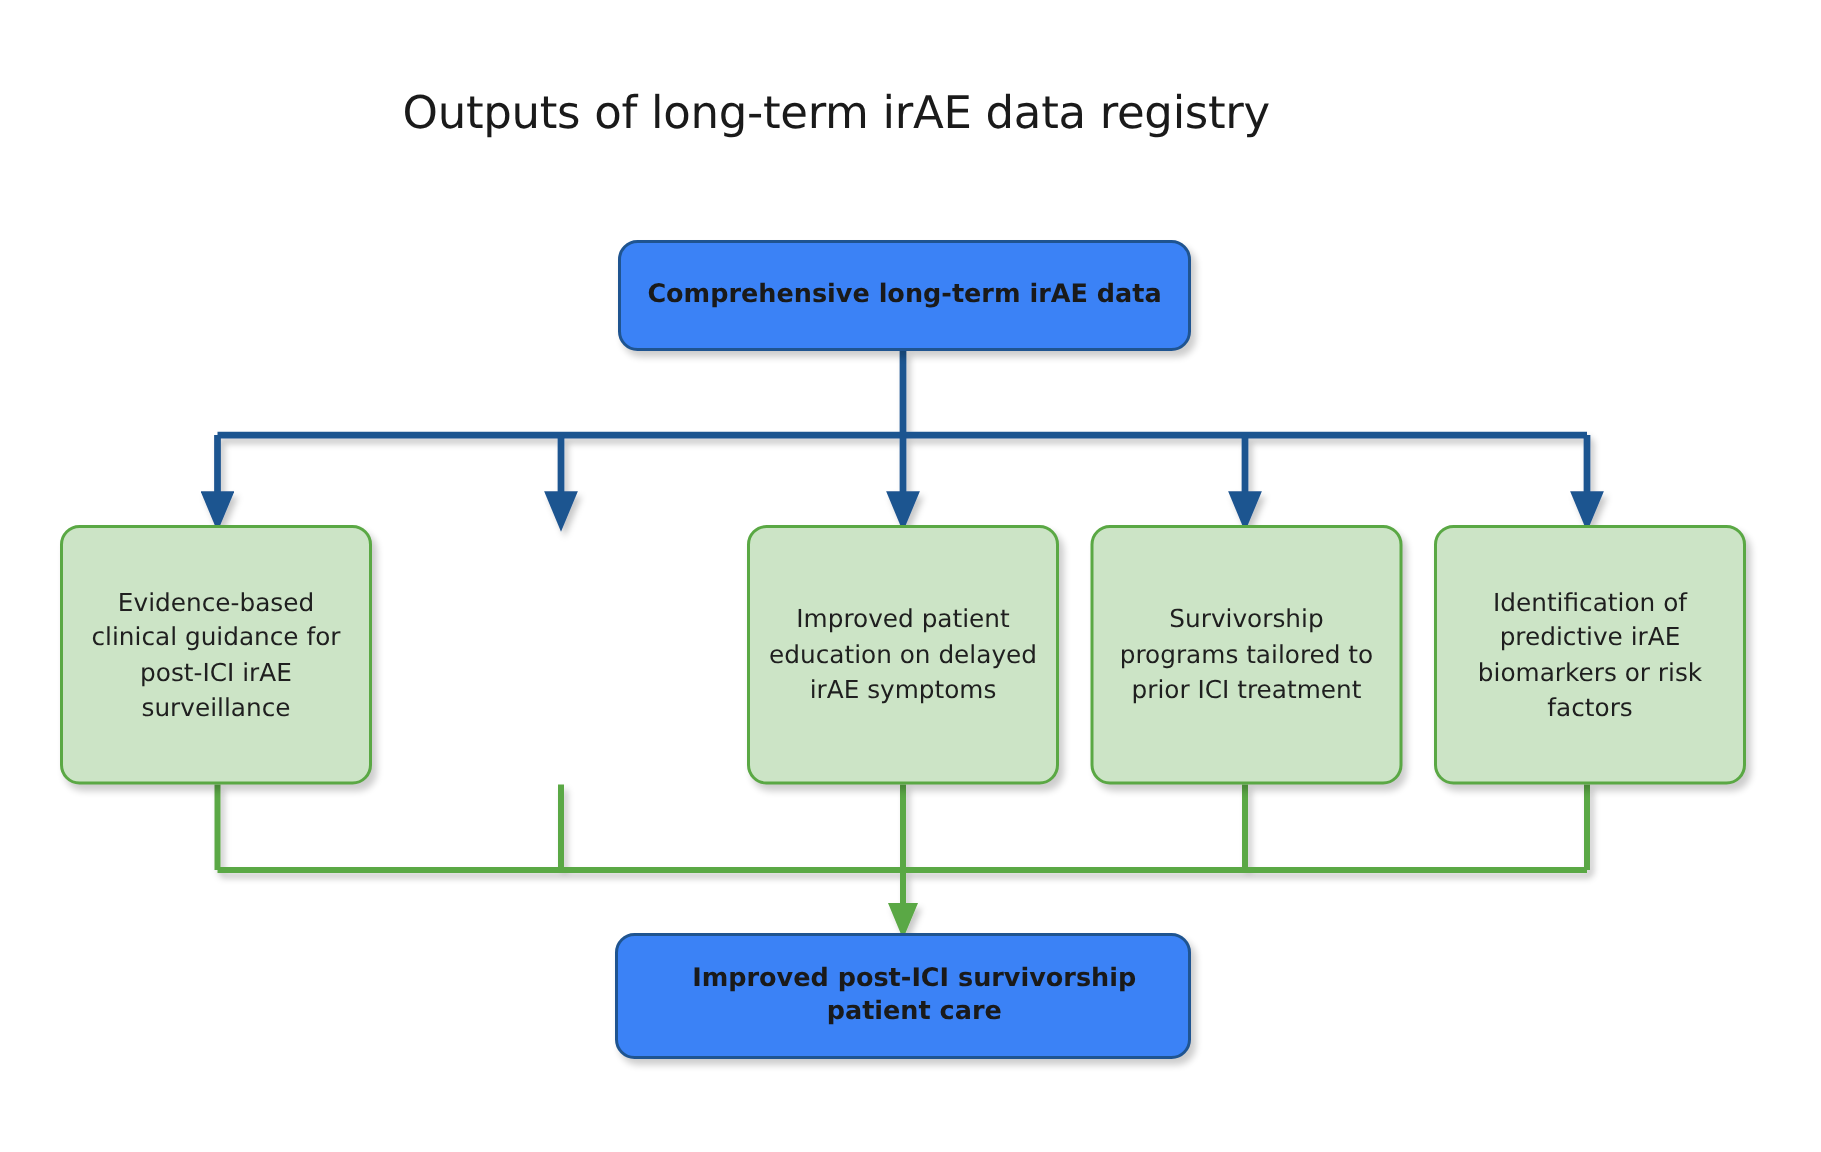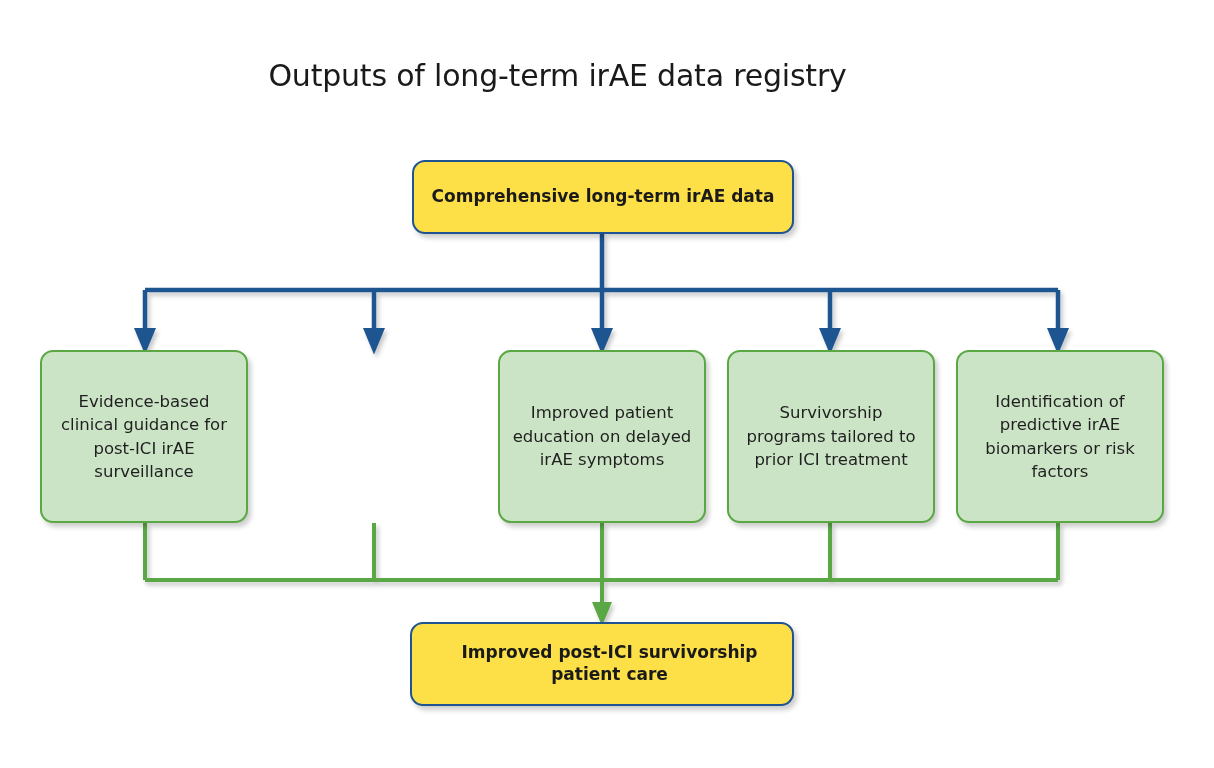--- a/index.html
+++ b/index.html
@@ -52,21 +52,21 @@
     display: flex;
     align-items: center;
     justify-content: center;
     text-align: center;
     border-radius: 13px;
     box-shadow: 3px 4px 5px rgba(0,0,0,0.20);
     padding: 6px 10px;
   }
 
   .node-blue {
-    background: #fde047;
+    background: #3b82f6;
     border: 2.5px solid #1f5490;
     color: #1a1a1a;
     font-weight: bold;
     font-size: 17px;
     line-height: 1.28;
   }
 
   .node-green {
     background: #cce4c6;
     border: 2.8px solid #5aa844;

